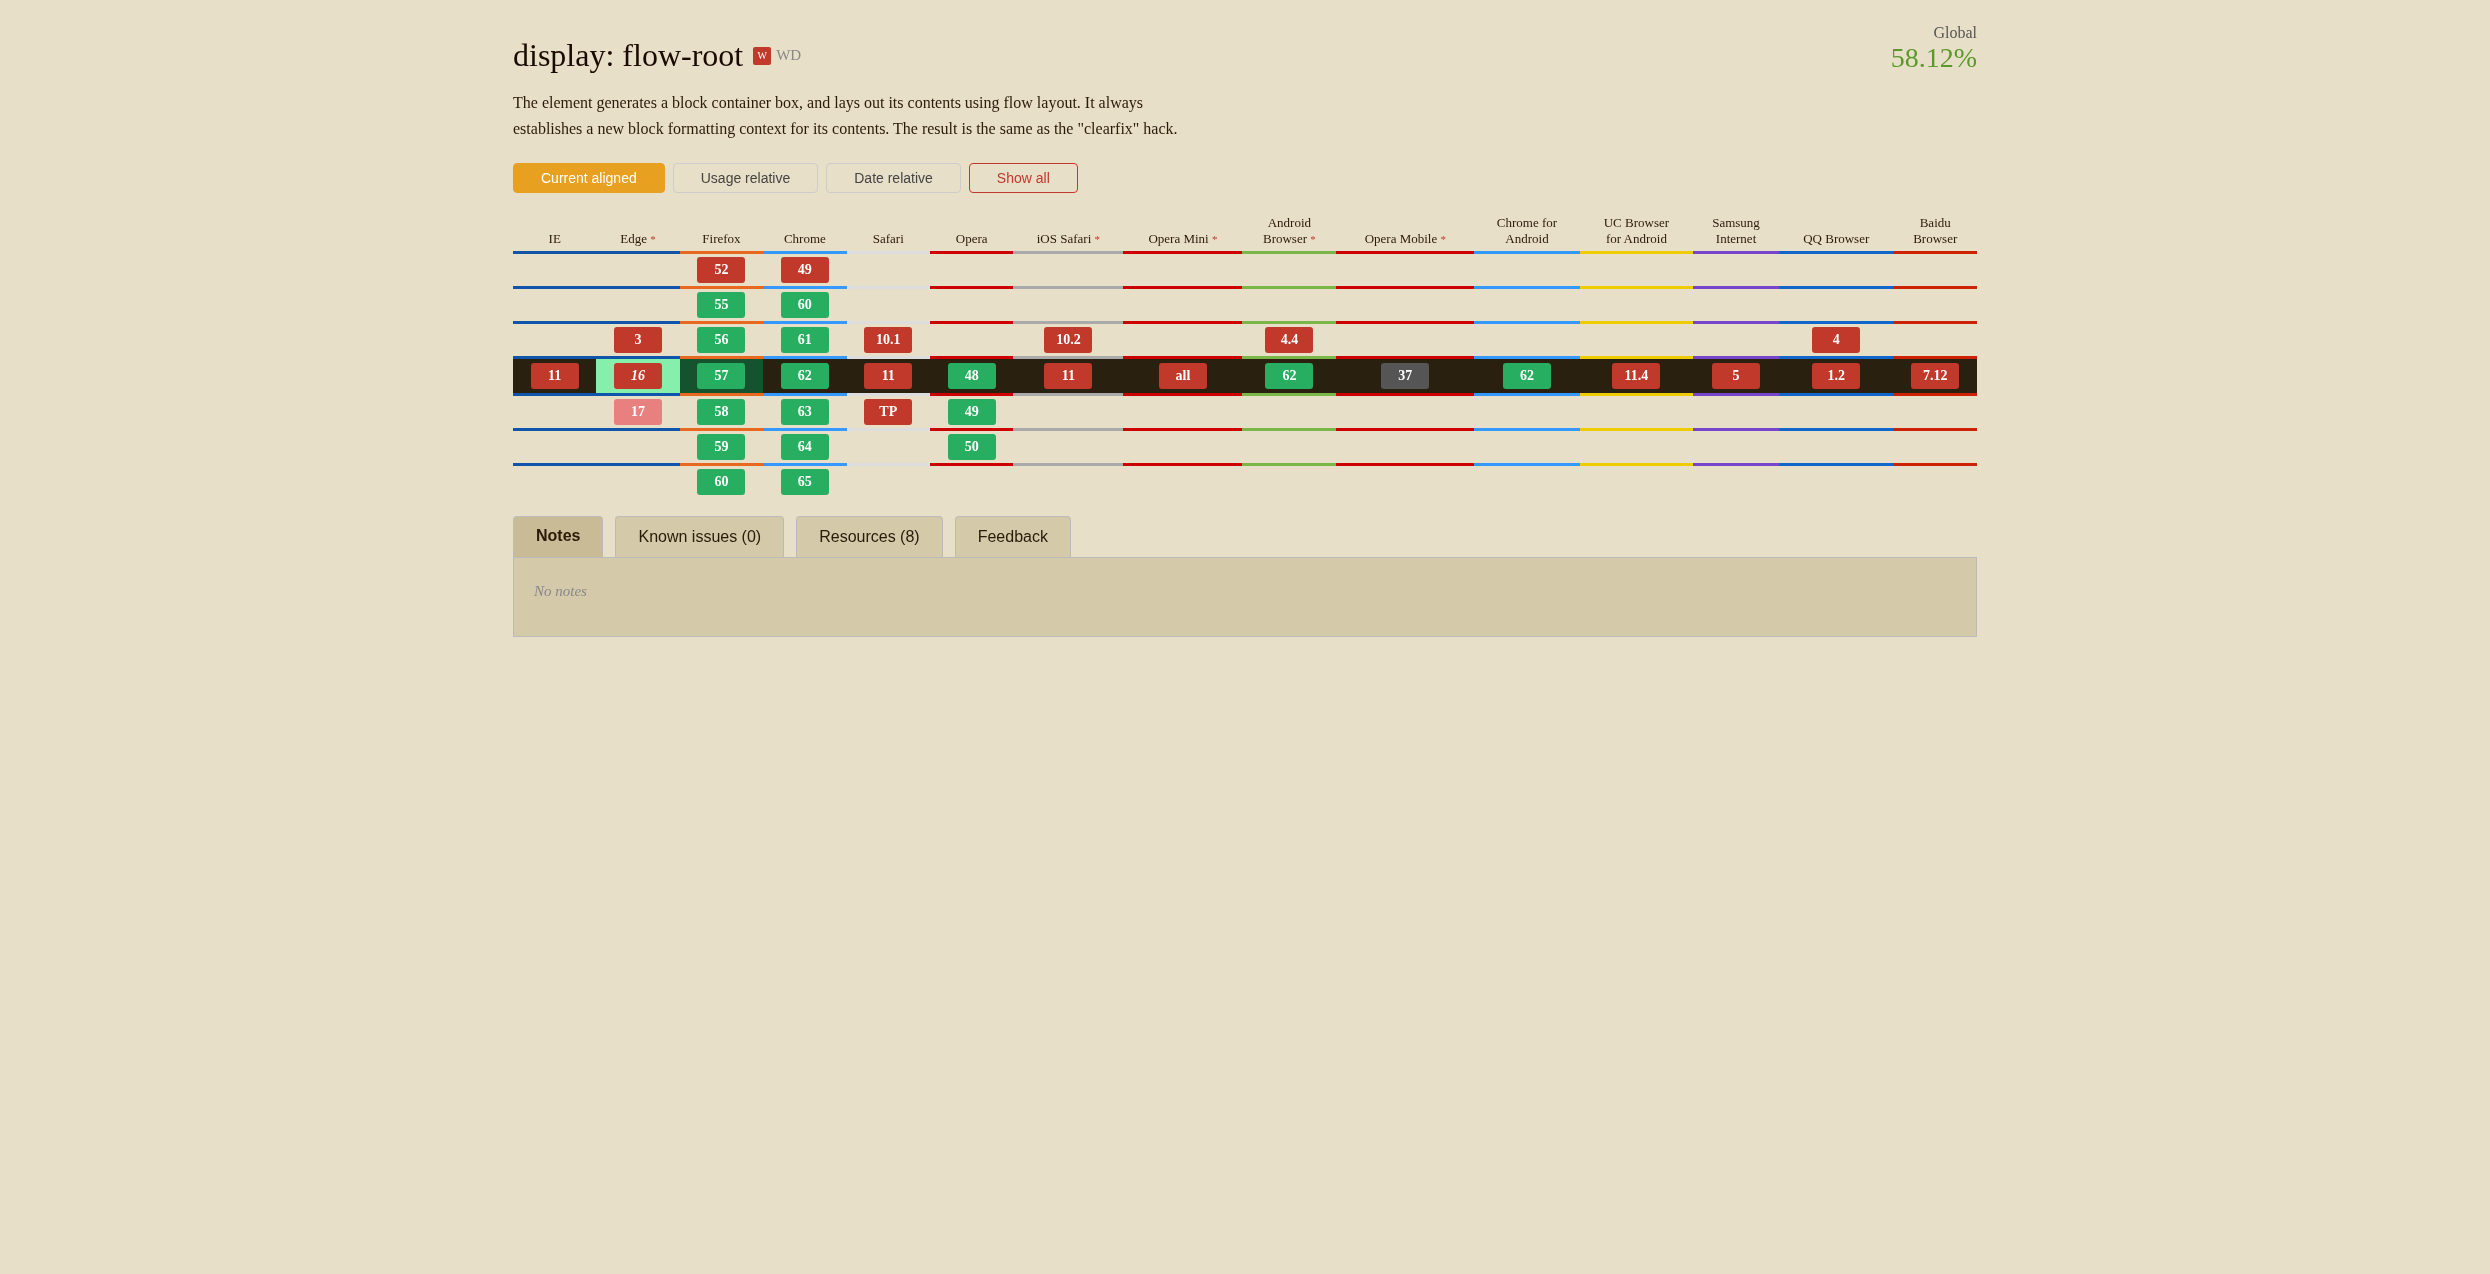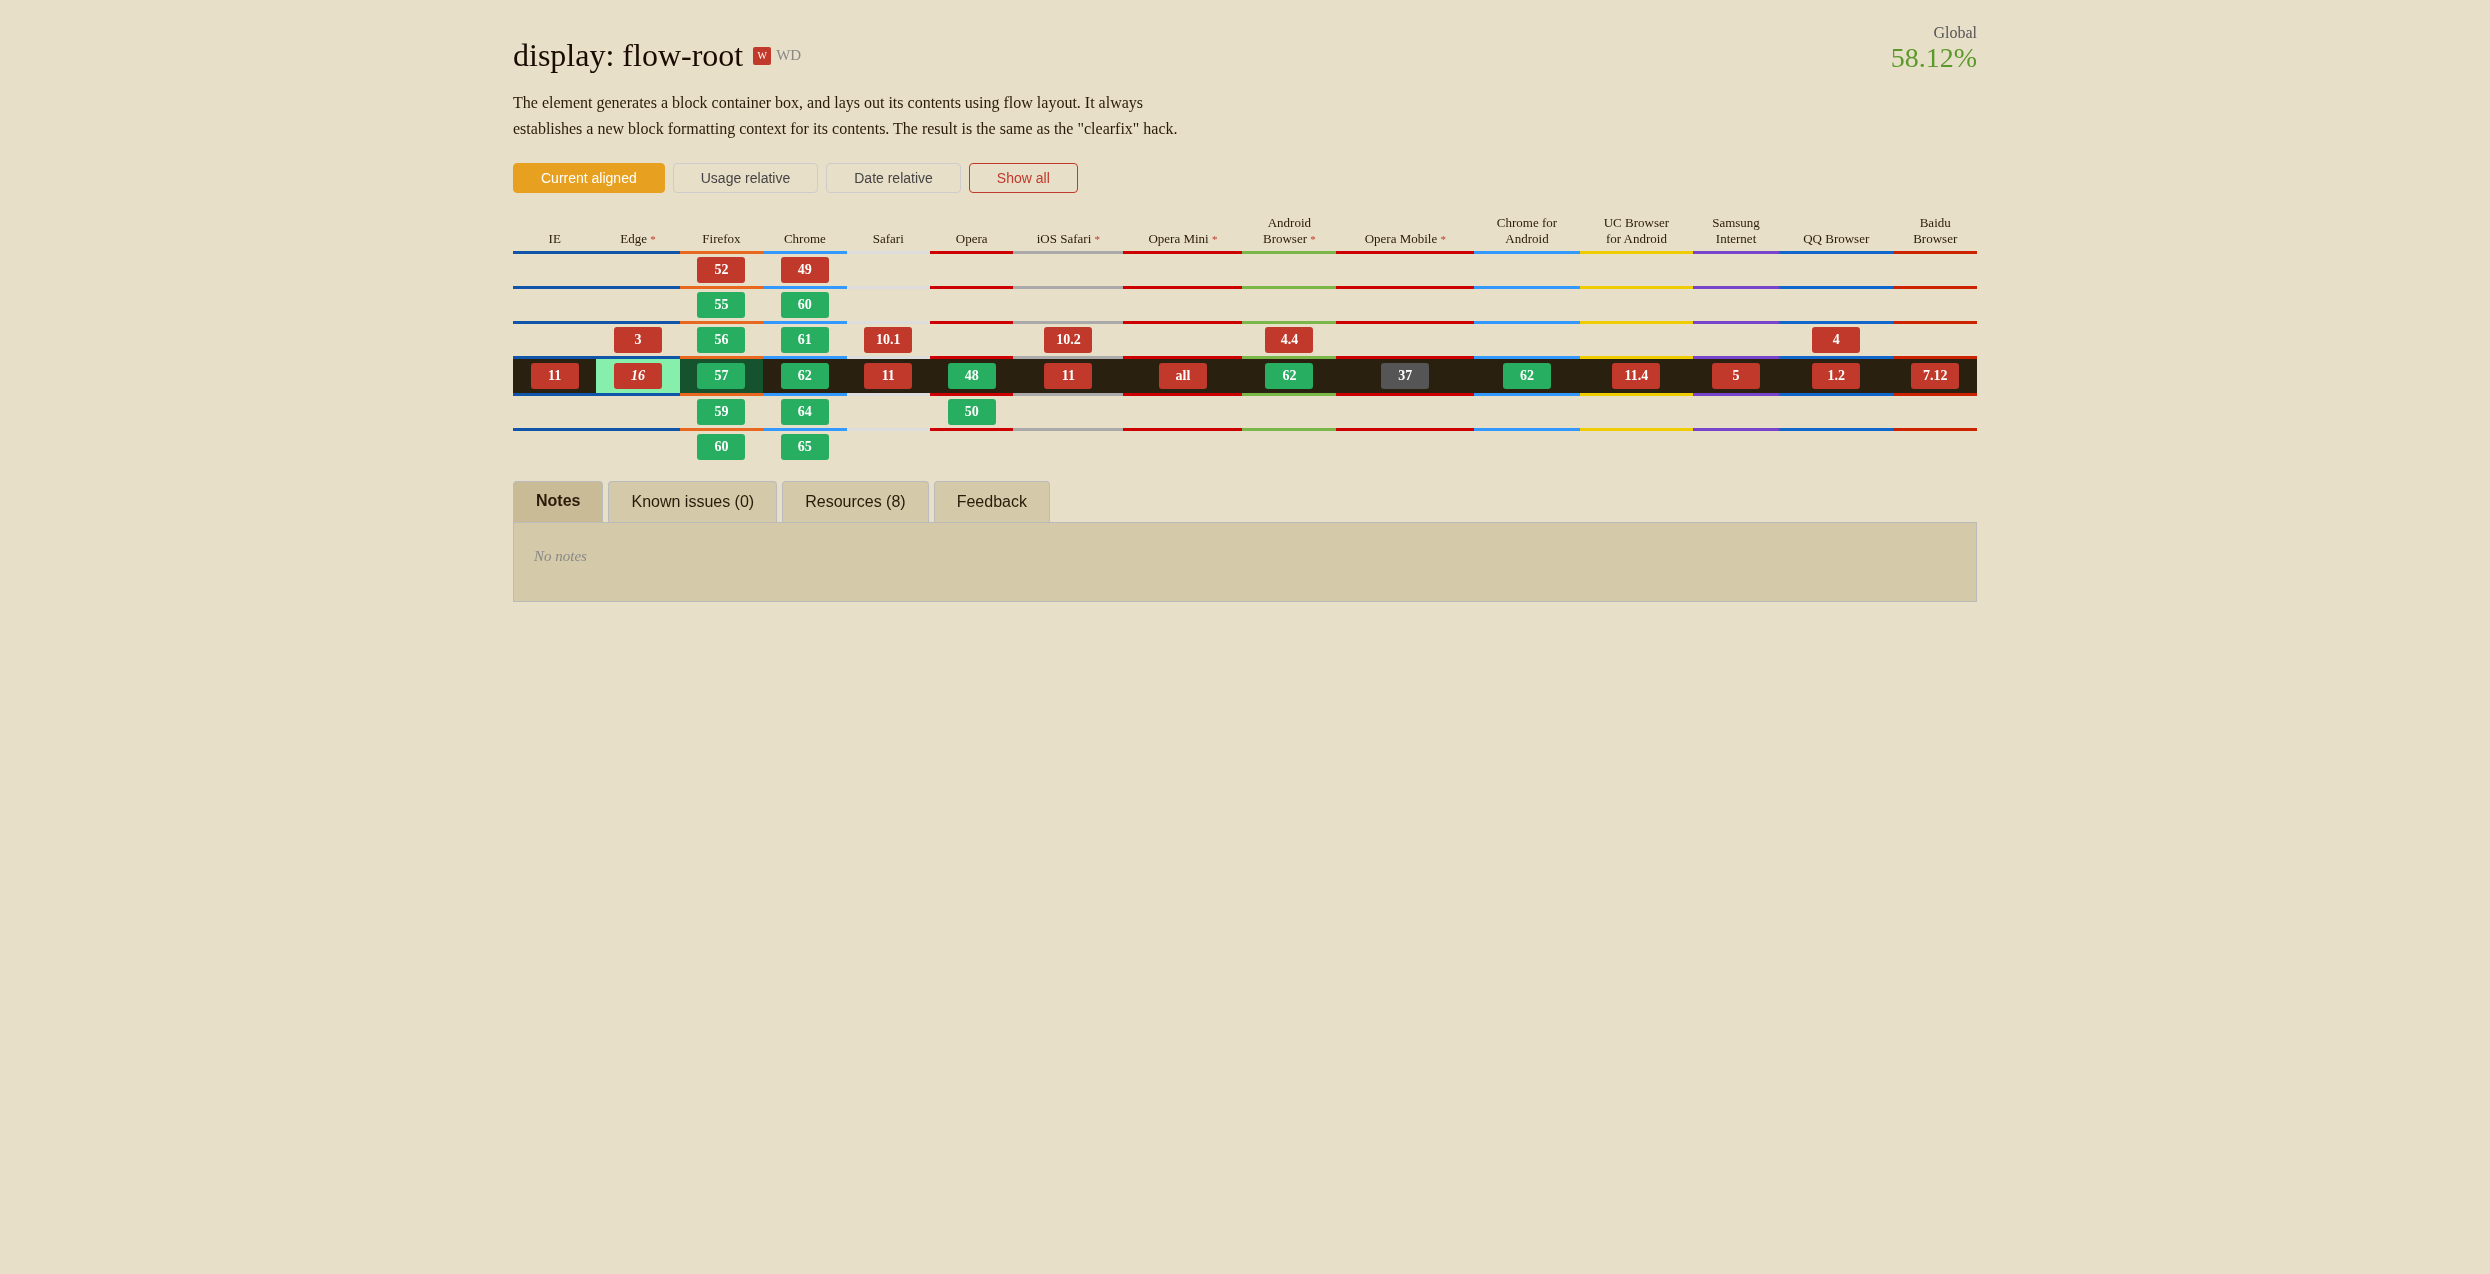--- a/index.html
+++ b/index.html
@@ -157,21 +157,21 @@
     th.col-opera-mini { border-bottom: 3px solid #cc0000; }
     th.col-android-browser { border-bottom: 3px solid #7ab648; }
     th.col-opera-mobile { border-bottom: 3px solid #cc0000; }
     th.col-chrome-android { border-bottom: 3px solid #3399ff; }
     th.col-uc-browser { border-bottom: 3px solid #eecc00; }
     th.col-samsung { border-bottom: 3px solid #7744cc; }
     th.col-qq { border-bottom: 3px solid #1166cc; }
     th.col-baidu { border-bottom: 3px solid #cc2200; }
     .tabs-row {
       display: flex;
-      gap: 5px;
+      gap: 12px;
       border-bottom: none;
       margin-top: 18px;
     }
     .tab-btn {
       padding: 10px 22px;
       font-size: 16px;
       background: #d4c9a8;
       border: 1px solid #bbb;
       border-bottom: none;
       cursor: pointer;
@@ -310,20 +310,37 @@
           <td class="col-opera-mini" style="background:#2a2010;padding:3px;"><span class="version-cell red">all</span></td>
           <td class="col-android-browser" style="background:#2a2010;padding:3px;"><span class="version-cell green">62</span></td>
           <td class="col-opera-mobile" style="background:#2a2010;padding:3px;"><span class="version-cell" style="background:#555;">37</span></td>
           <td class="col-chrome-android" style="background:#2a2010;padding:3px;"><span class="version-cell green">62</span></td>
           <td class="col-uc-browser" style="background:#2a2010;padding:3px;"><span class="version-cell red">11.4</span></td>
           <td class="col-samsung" style="background:#2a2010;padding:3px;"><span class="version-cell red">5</span></td>
           <td class="col-qq" style="background:#2a2010;padding:3px;"><span class="version-cell red">1.2</span></td>
           <td class="col-baidu" style="background:#2a2010;padding:3px;"><span class="version-cell red">7.12</span></td>
         </tr>
 
+        <tr>
+          <td class="col-ie"></td>
+          <td class="col-edge"><span class="version-cell" style="background:#e88080;">17</span></td>
+          <td class="col-firefox"><span class="version-cell green">58</span></td>
+          <td class="col-chrome"><span class="version-cell green">63</span></td>
+          <td class="col-safari"><span class="version-cell red">TP</span></td>
+          <td class="col-opera"><span class="version-cell green">49</span></td>
+          <td class="col-ios-safari"></td>
+          <td class="col-opera-mini"></td>
+          <td class="col-android-browser"></td>
+          <td class="col-opera-mobile"></td>
+          <td class="col-chrome-android"></td>
+          <td class="col-uc-browser"></td>
+          <td class="col-samsung"></td>
+          <td class="col-qq"></td>
+          <td class="col-baidu"></td>
+        </tr>
 
         <tr>
           <td class="col-ie"></td>
           <td class="col-edge"></td>
           <td class="col-firefox"><span class="version-cell green">59</span></td>
           <td class="col-chrome"><span class="version-cell green">64</span></td>
           <td class="col-safari"></td>
           <td class="col-opera"><span class="version-cell green">50</span></td>
           <td class="col-ios-safari"></td>
           <td class="col-opera-mini"></td>

